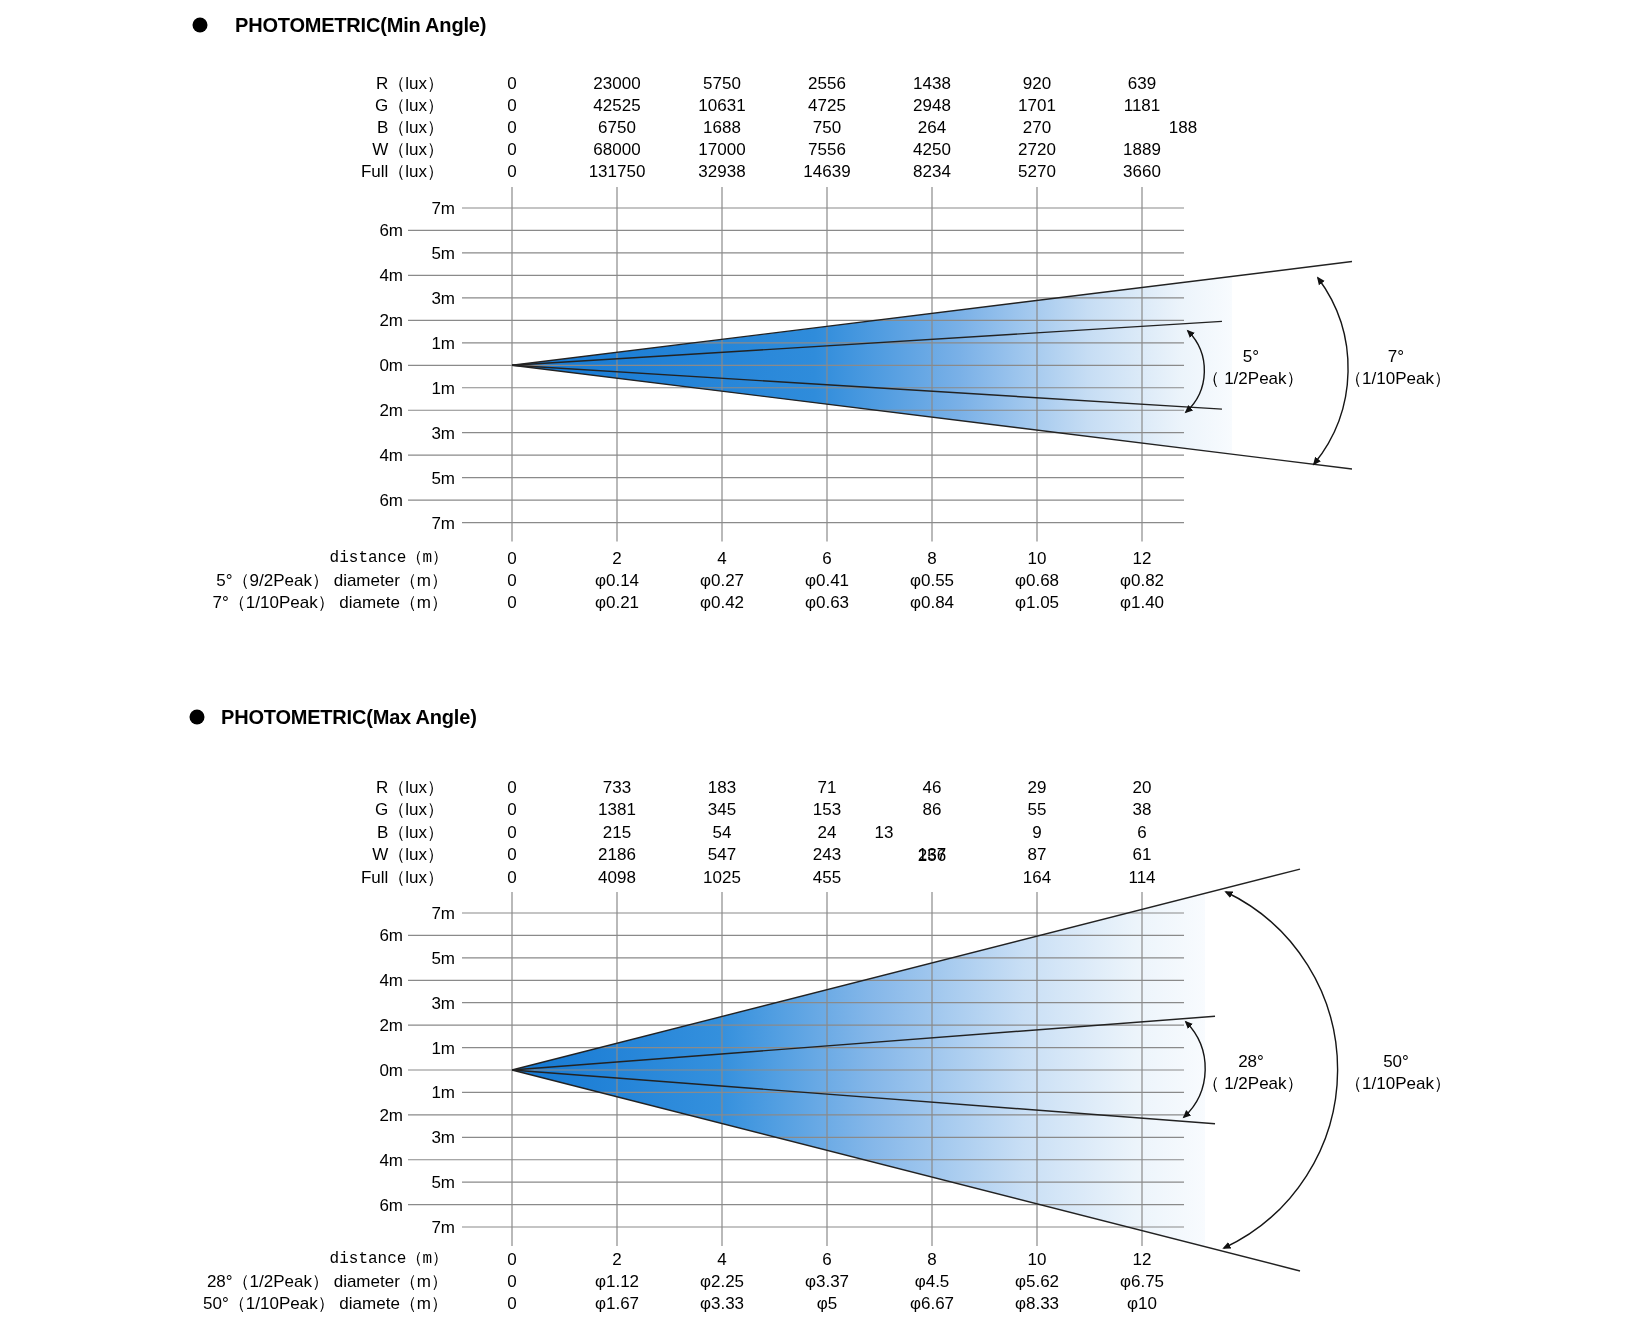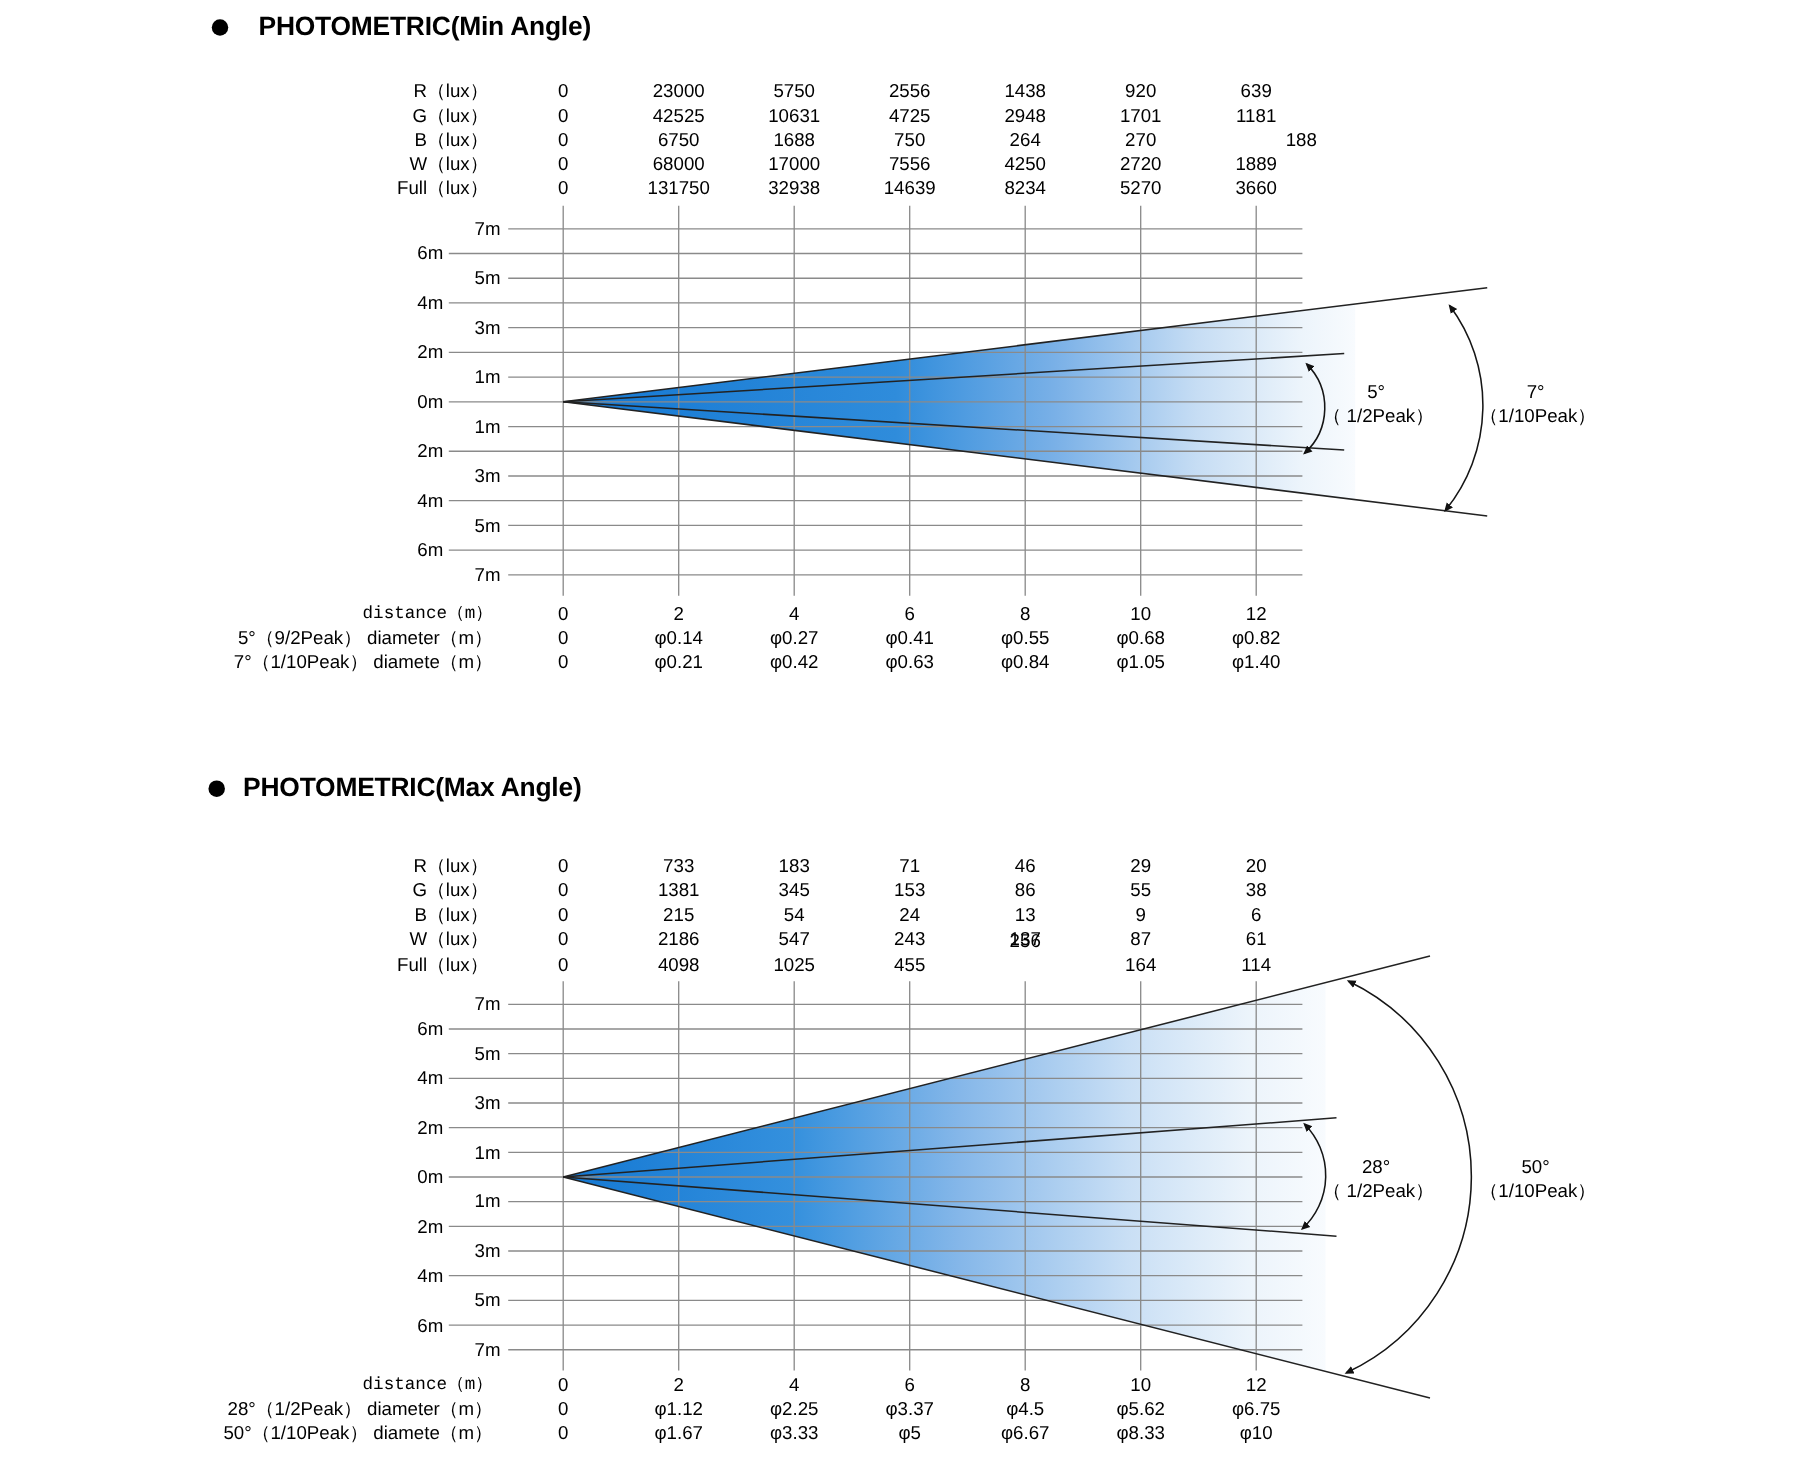--- a/index.html
+++ b/index.html
@@ -3,21 +3,21 @@
 <meta charset="utf-8">
 <style>
   html,body{margin:0;padding:0;background:#fff;}
   .page{position:relative;width:1648px;height:1343px;background:#fff;overflow:hidden;
         font-family:"Liberation Sans","DejaVu Sans",sans-serif;color:#000;}
   .abs{position:absolute;white-space:nowrap;line-height:1;}
   .c{transform:translate(-50%,-50%);}
   .r{transform:translate(-100%,-50%);}
   .t{font-size:17px;}
   .mono{font-family:"Liberation Mono","DejaVu Sans Mono",monospace;font-size:16px;}
-  .title{position:absolute;white-space:nowrap;font-weight:700;font-size:24px;
+  .title{position:absolute;white-space:nowrap;font-weight:700;font-size:20px;
          transform:translate(0,-50%);letter-spacing:-0.2px;}
   .bullet{position:absolute;width:15px;height:15px;border-radius:50%;background:#000;
           transform:translate(-50%,-50%);}
   svg.layer{position:absolute;left:0;top:0;}
 </style>
 </head>
 <body>
 
 <div class="page">
 
@@ -224,21 +224,21 @@
       <div class="abs t c" style="left: 722px; top: 809.4px;">345</div>
       <div class="abs t c" style="left: 827px; top: 809.4px;">153</div>
       <div class="abs t c" style="left: 932px; top: 809.4px;">86</div>
       <div class="abs t c" style="left: 1037px; top: 809.4px;">55</div>
       <div class="abs t c" style="left: 1142px; top: 809.4px;">38</div>
       <div class="abs t r" style="left: 444px; top: 831.8px;">B（lux）</div>
       <div class="abs t c" style="left: 512px; top: 831.8px;">0</div>
       <div class="abs t c" style="left: 617px; top: 831.8px;">215</div>
       <div class="abs t c" style="left: 722px; top: 831.8px;">54</div>
       <div class="abs t c" style="left: 827px; top: 831.8px;">24</div>
-      <div class="abs t c" style="left: 932px; top: 831.8px;">13</div>
+      <div class="abs t c" style="left: 884px; top: 831.8px;">13</div>
       <div class="abs t c" style="left: 1037px; top: 831.8px;">9</div>
       <div class="abs t c" style="left: 1142px; top: 831.8px;">6</div>
       <div class="abs t r" style="left: 444px; top: 854.2px;">W（lux）</div>
       <div class="abs t c" style="left: 512px; top: 854.2px;">0</div>
       <div class="abs t c" style="left: 617px; top: 854.2px;">2186</div>
       <div class="abs t c" style="left: 722px; top: 854.2px;">547</div>
       <div class="abs t c" style="left: 827px; top: 854.2px;">243</div>
       <div class="abs t c" style="left: 932px; top: 854.2px;">137</div>
       <div class="abs t c" style="left: 1037px; top: 854.2px;">87</div>
       <div class="abs t c" style="left: 1142px; top: 854.2px;">61</div>

